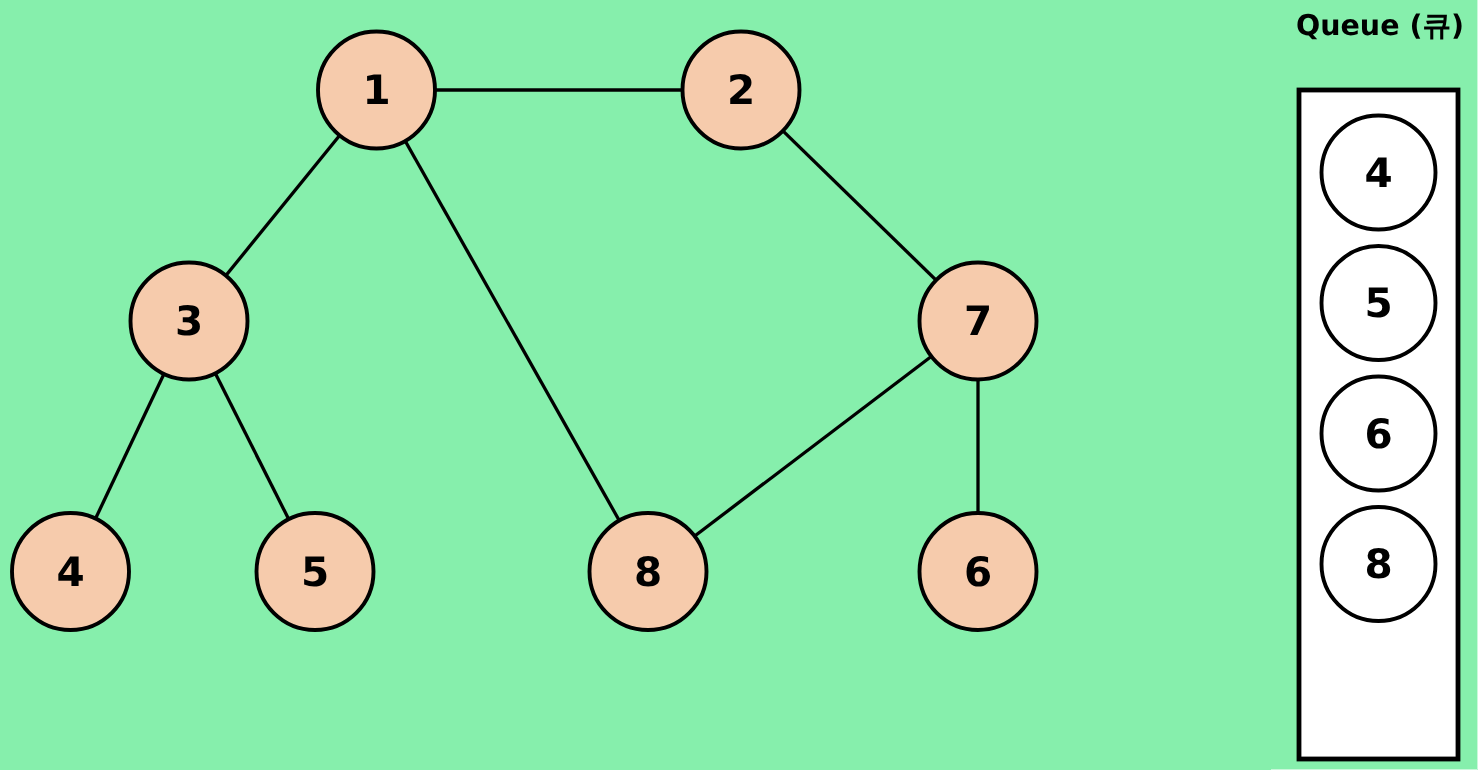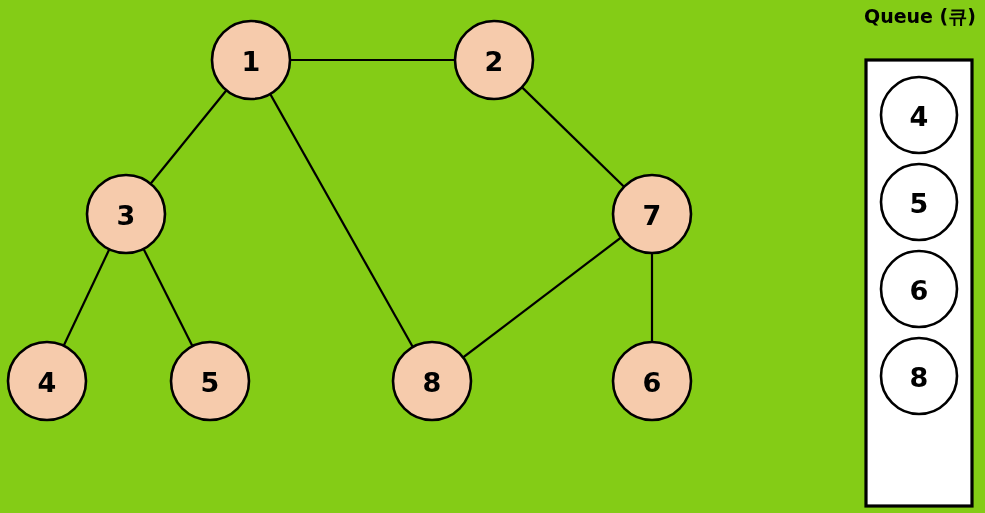--- a/index.html
+++ b/index.html
@@ -11,21 +11,21 @@
     width: 985px;
     height: 513px;
     font-family: "DejaVu Sans", sans-serif;
     overflow: hidden;
     position: relative;
   }
   #stage {
     position: relative;
     width: 985px;
     height: 513px;
-    background: #84cc16;
+    background: #86efac;
   }
   #graph-svg {
     position: absolute;
     left: 0;
     top: 0;
     width: 985px;
     height: 513px;
   }
   .edge-line {
     stroke: #000000;

